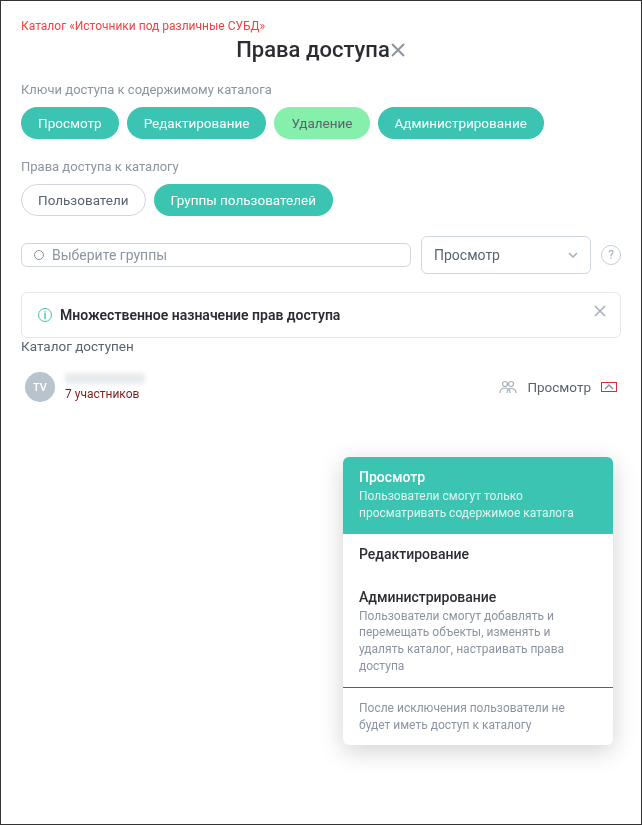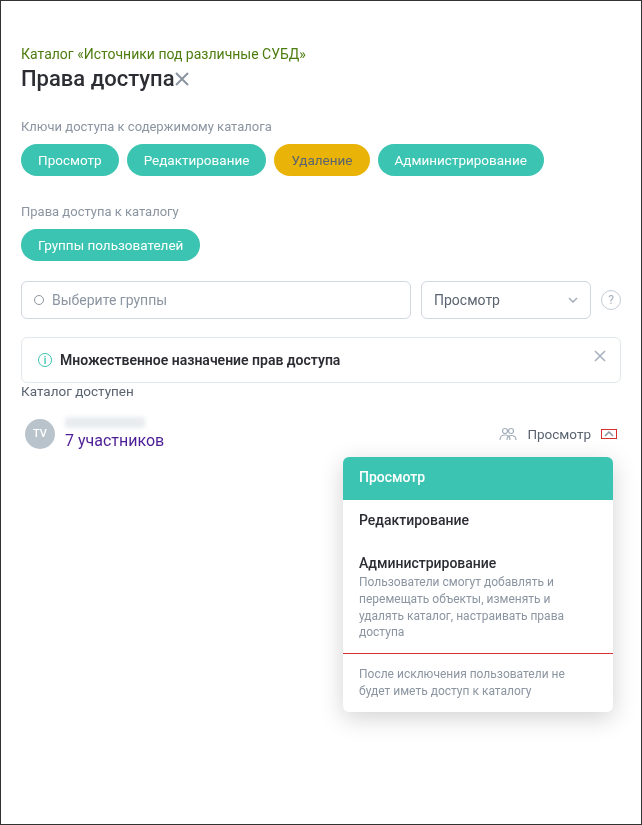--- a/index.html
+++ b/index.html
@@ -6,45 +6,45 @@
   body {
     font-family: -apple-system, BlinkMacSystemFont, "Segoe UI", Roboto, Arial, sans-serif;
     background: #fff;
     width: 642px;
     height: 825px;
     padding: 18px 20px;
     border: 1px solid #333;
     position: relative;
     color: #2b2d33;
   }
-  .breadcrumb { color: #4d7c0f; font-size: 14px; margin-bottom: 4px; margin-top: 27px; }
-  .title-row { display: flex; justify-content: flex-start; align-items: center; }
+  .breadcrumb { color: #ef4444; font-size: 12px; margin-bottom: 4px; }
+  .title-row { display: flex; justify-content: center; align-items: center; }
   h1 { font-size: 22px; font-weight: 500; color: #2b2d33; }
   .close-x { color: #8b95a1; cursor: pointer; font-size: 20px; }
-  .section-label { color: #8b95a1; font-size: 13px; margin-top: 28px; margin-bottom: 10px; }
+  .section-label { color: #8b95a1; font-size: 13px; margin-top: 20px; margin-bottom: 10px; }
   .pill-row { display: flex; gap: 8px; flex-wrap: wrap; }
   .pill {
     padding: 7px 16px;
     border-radius: 18px;
     font-size: 13.5px;
     cursor: pointer;
     border: 1px solid transparent;
   }
   .pill.teal { background: #3bc4b1; color: #fff; }
-  .pill.gray { background: #eab308; color: #5a6470; }
+  .pill.gray { background: #86efac; color: #5a6470; }
   .pill.outline { background: #fff; color: #5a6470; border: 1px solid #d0d7de; }
   .select-row { display: flex; gap: 10px; margin-top: 20px; align-items: center; }
   .group-select {
     flex: 1;
     border: 1px solid #d0d7de;
     border-radius: 6px;
     display: flex;
     align-items: center;
     padding: 0 12px;
-    height: 38px;
+    height: 24px;
     color: #8b95a1;
     font-size: 14px;
     gap: 8px;
   }
   .circ { width: 10px; height: 10px; border: 1.5px solid #8b95a1; border-radius: 50%; }
   .perm-select {
     width: 170px;
     border: 1px solid #d0d7de;
     border-radius: 6px;
     height: 38px;
@@ -81,21 +81,21 @@
   .avatar {
     width: 30px; height: 30px; border-radius: 50%;
     background: #b9c3cc; color: #fff; font-size: 11px; font-weight: 500;
     display: flex; align-items: center; justify-content: center;
   }
   .group-info { display: flex; flex-direction: column; }
   .group-name-blur {
     width: 80px; height: 11px; background: #e8ecef;
     filter: blur(2px); margin-bottom: 3px; border-radius: 2px;
   }
-  .group-count { color: #4c1d95; font-size: 16px; }
+  .group-count { color: #7f1d1d; font-size: 12px; }
   .group-right { display: flex; align-items: center; gap: 10px; color: #5a6470; font-size: 13.5px; }
   .people-icon { color: #a4afbb; }
   .chev-box {
     border: 1.5px solid #d62f2f; padding: 1px 2px;
     display: inline-flex; align-items: center; justify-content: center;
     color: #8b95a1; font-size: 11px;
   }
   .dropdown {
     position: absolute;
     top: 456px;
@@ -133,20 +133,21 @@
 <div class="section-label">Ключи доступа к содержимому каталога</div>
 <div class="pill-row">
   <div class="pill teal">Просмотр</div>
   <div class="pill teal">Редактирование</div>
   <div class="pill gray">Удаление</div>
   <div class="pill teal">Администрирование</div>
 </div>
 
 <div class="section-label">Права доступа к каталогу</div>
 <div class="pill-row">
+  <div class="pill outline">Пользователи</div>
   <div class="pill teal">Группы пользователей</div>
 </div>
 
 <div class="select-row">
   <div class="group-select">
     <span class="circ"></span>
     <span>Выберите группы</span>
   </div>
   <div class="perm-select">
     <span>Просмотр</span>
@@ -194,20 +195,21 @@
       <svg width="10" height="6" viewBox="0 0 10 6">
           <path d="M1 5 L5 1 L9 5" stroke="#8b95a1" stroke-width="1.5" fill="none"></path>
         </svg>
     </span>
   </div>
 </div>
 
 <div class="dropdown">
   <div class="dd-item active">
     <div class="dd-title">Просмотр</div>
+    <div class="dd-desc">Пользователи смогут только просматривать содержимое каталога</div>
   </div>
   <div class="dd-item">
     <div class="dd-title">Редактирование</div>
   </div>
   <div class="dd-item">
     <div class="dd-title">Администрирование</div>
     <div class="dd-desc">Пользователи смогут добавлять и перемещать объекты, изменять и удалять каталог, настраивать права доступа</div>
   </div>
   <div class="dd-sep"></div>
   <div class="dd-item danger">

